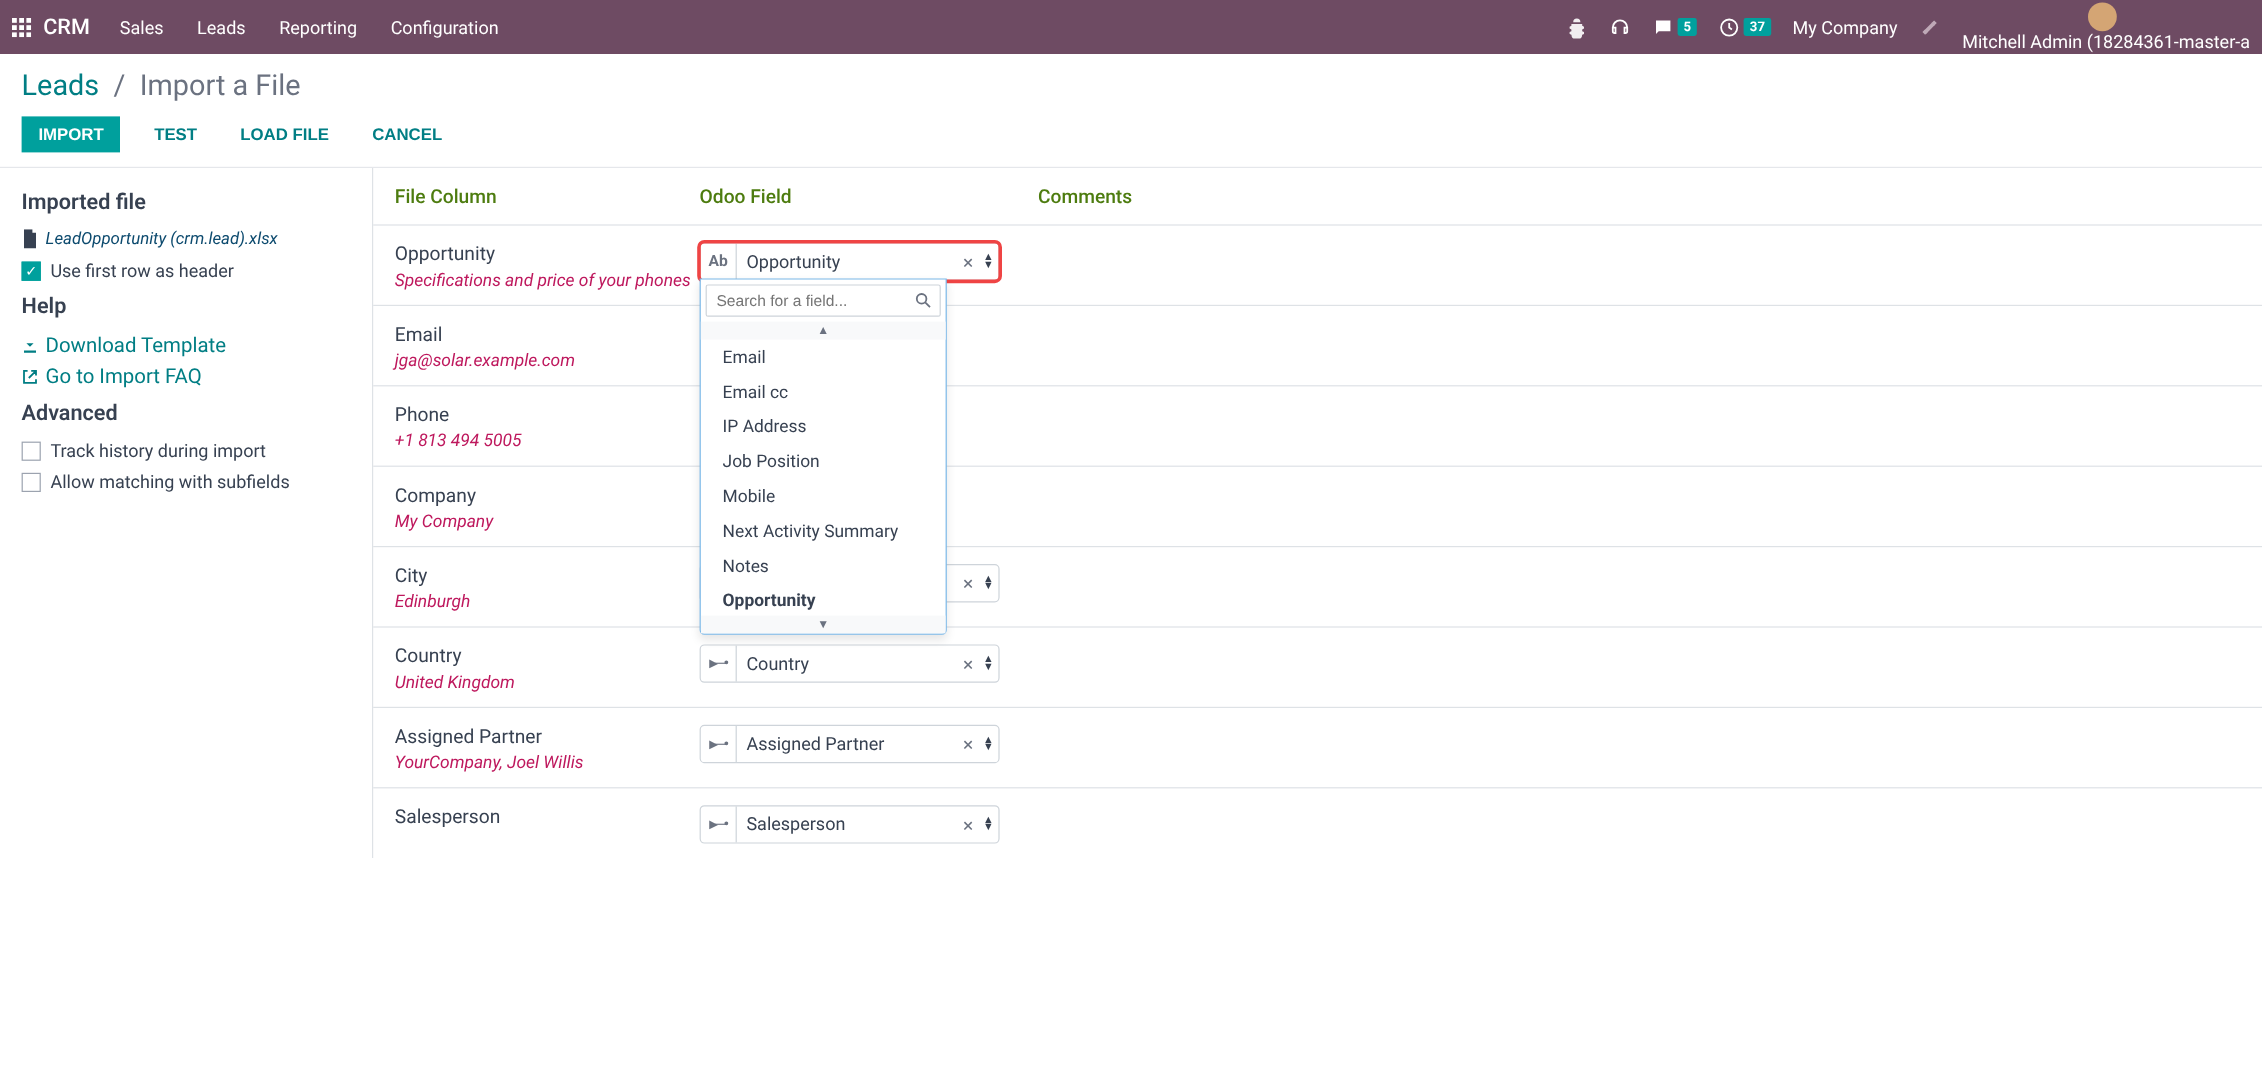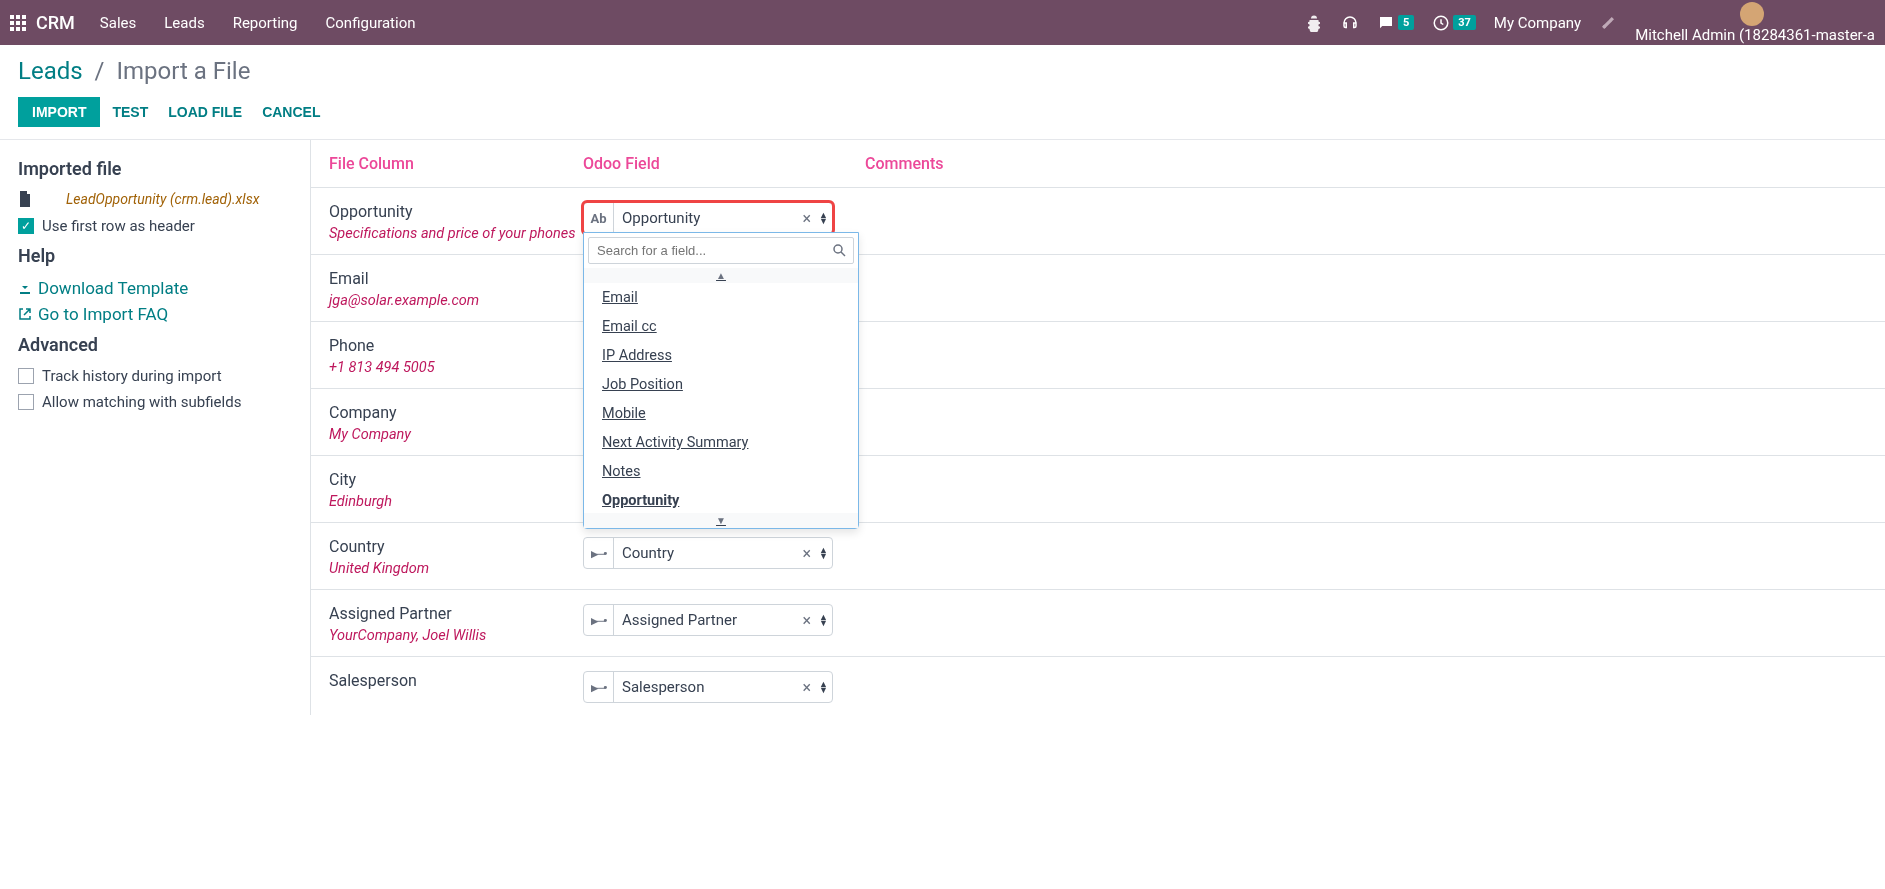--- a/index.html
+++ b/index.html
@@ -17,56 +17,56 @@
 .topbar .badge { background: #00a09d; color: #fff; font-size: 11px; padding: 1px 5px; border-radius: 2px; margin-left: 3px; font-weight: bold; }
 .topbar .company { font-size: 15px; }
 .topbar .avatar { width: 24px; height: 24px; border-radius: 50%; background: #d4a574; display: inline-block; margin-right: 6px; }
 .topbar .user { display: flex; align-items: center; font-size: 15px; flex-direction: column; }
 
 
 .header-section { padding: 12px 18px; border-bottom: 1px solid #e5e7eb; }
 .breadcrumb { font-size: 24px; color: #6b7280; margin-bottom: 12px; }
 .breadcrumb a { color: #017e84; text-decoration: none; }
 .breadcrumb .sep { color: #6b7280; margin: 0 6px; }
-.actions { display: flex; gap: 4px; align-items: center; }
+.actions { display: flex; gap: 20px; align-items: center; }
 .btn-primary { background: #00a09d; color: #fff; border: none; padding: 7px 14px; font-size: 14px; font-weight: 600; cursor: pointer; }
 .btn-link { background: none; border: none; color: #017e84; font-size: 14px; font-weight: 600; cursor: pointer; padding: 7px 8px; }
 
 
 .main { display: flex; }
 .sidebar { width: 310px; padding: 18px; }
 .sidebar h3 { font-size: 18px; font-weight: 600; color: #374151; margin-bottom: 12px; margin-top: 10px; }
 .sidebar h3:first-child { margin-top: 0; }
 .sidebar .file-row { display: flex; align-items: center; gap: 6px; margin-bottom: 10px; }
-.sidebar .file-name { font-style: italic; color: #a16207; margin-left: 28px; }
+.sidebar .file-name { font-style: italic; color: #0c4a6e; }
 .sidebar .checkbox-row { display: flex; align-items: center; gap: 8px; margin-bottom: 8px; font-size: 15px; }
 .sidebar .checkbox { width: 16px; height: 16px; border: 1px solid #9ca3af; display: inline-flex; align-items: center; justify-content: center; cursor: pointer; }
 .sidebar .checkbox.checked { background: #00a09d; border-color: #00a09d; color: #fff; font-size: 12px; }
 .sidebar .link-row { display: flex; align-items: center; gap: 6px; margin-bottom: 6px; }
 .sidebar .link-row a { color: #017e84; text-decoration: none; font-size: 17px; }
 
 .content { flex: 1; border-left: 1px solid #dee2e6; }
-.columns-header { display: flex; padding: 14px 18px; font-size: 16px; color: #ec4899; font-weight: 500; }
+.columns-header { display: flex; padding: 14px 18px; font-size: 16px; color: #4d7c0f; font-weight: 500; }
 .col-file { width: 254px; }
 .col-field { width: 282px; }
 .col-comments { flex: 1; }
 
 .row { display: flex; padding: 14px 18px 12px; border-top: 1px solid #dee2e6; align-items: flex-start; position: relative; }
 .row .label { font-size: 16px; color: #374151; margin-bottom: 4px; }
 .row .sample { font-style: italic; color: #be185d; font-size: 14.5px; }
 
 .field-select { display: flex; align-items: center; border: 1px solid #ced4da; border-radius: 4px; background: #fff; width: 250px; height: 32px; }
 .field-select.highlighted { outline: 3px solid #ef4444; outline-offset: -1px; }
 .field-select .type-icon { width: 30px; display: flex; align-items: center; justify-content: center; border-right: 1px solid #ced4da; height: 100%; color: #6b7280; font-weight: bold; font-size: 13px; }
 .field-select .value { flex: 1; padding: 0 8px; font-size: 15px; color: #374151; }
 .field-select .clear { color: #6b7280; cursor: pointer; padding: 0 4px; font-size: 16px; }
 .field-select .spinner { display: flex; flex-direction: column; padding: 0 4px; color: #374151; cursor: pointer; line-height: 6px; font-size: 9px; }
 
 
-.dropdown { position: absolute; top: 44px; left: 272px; width: 276px; background: #fff; border: 1px solid #7bb8e8; border-radius: 0 0 4px 4px; box-shadow: 0 4px 8px rgba(0,0,0,0.1); z-index: 10; text-decoration: underline; }
+.dropdown { position: absolute; top: 44px; left: 272px; width: 206px; background: #fff; border: 1px solid #7bb8e8; border-radius: 0 0 4px 4px; box-shadow: 0 4px 8px rgba(0,0,0,0.1); z-index: 10; }
 .dropdown .search-wrap { padding: 4px; position: relative; }
 .dropdown .search-wrap input { width: 100%; border: 1px solid #ced4da; padding: 5px 26px 5px 8px; font-size: 13px; border-radius: 2px; }
 .dropdown .search-wrap .search-icon { position: absolute; right: 12px; top: 10px; color: #6b7280; }
 .dropdown .options { max-height: 230px; overflow-y: auto; }
 .dropdown .option { padding: 6px 18px; font-size: 14.5px; color: #374151; cursor: pointer; }
 .dropdown .option.selected { font-weight: 700; }
 .dropdown .scroll-arrow { text-align: center; font-size: 10px; color: #6b7280; padding: 2px 0; background: #f8f9fa; }
 
 
 .dropdown .options::-webkit-scrollbar { width: 10px; }

